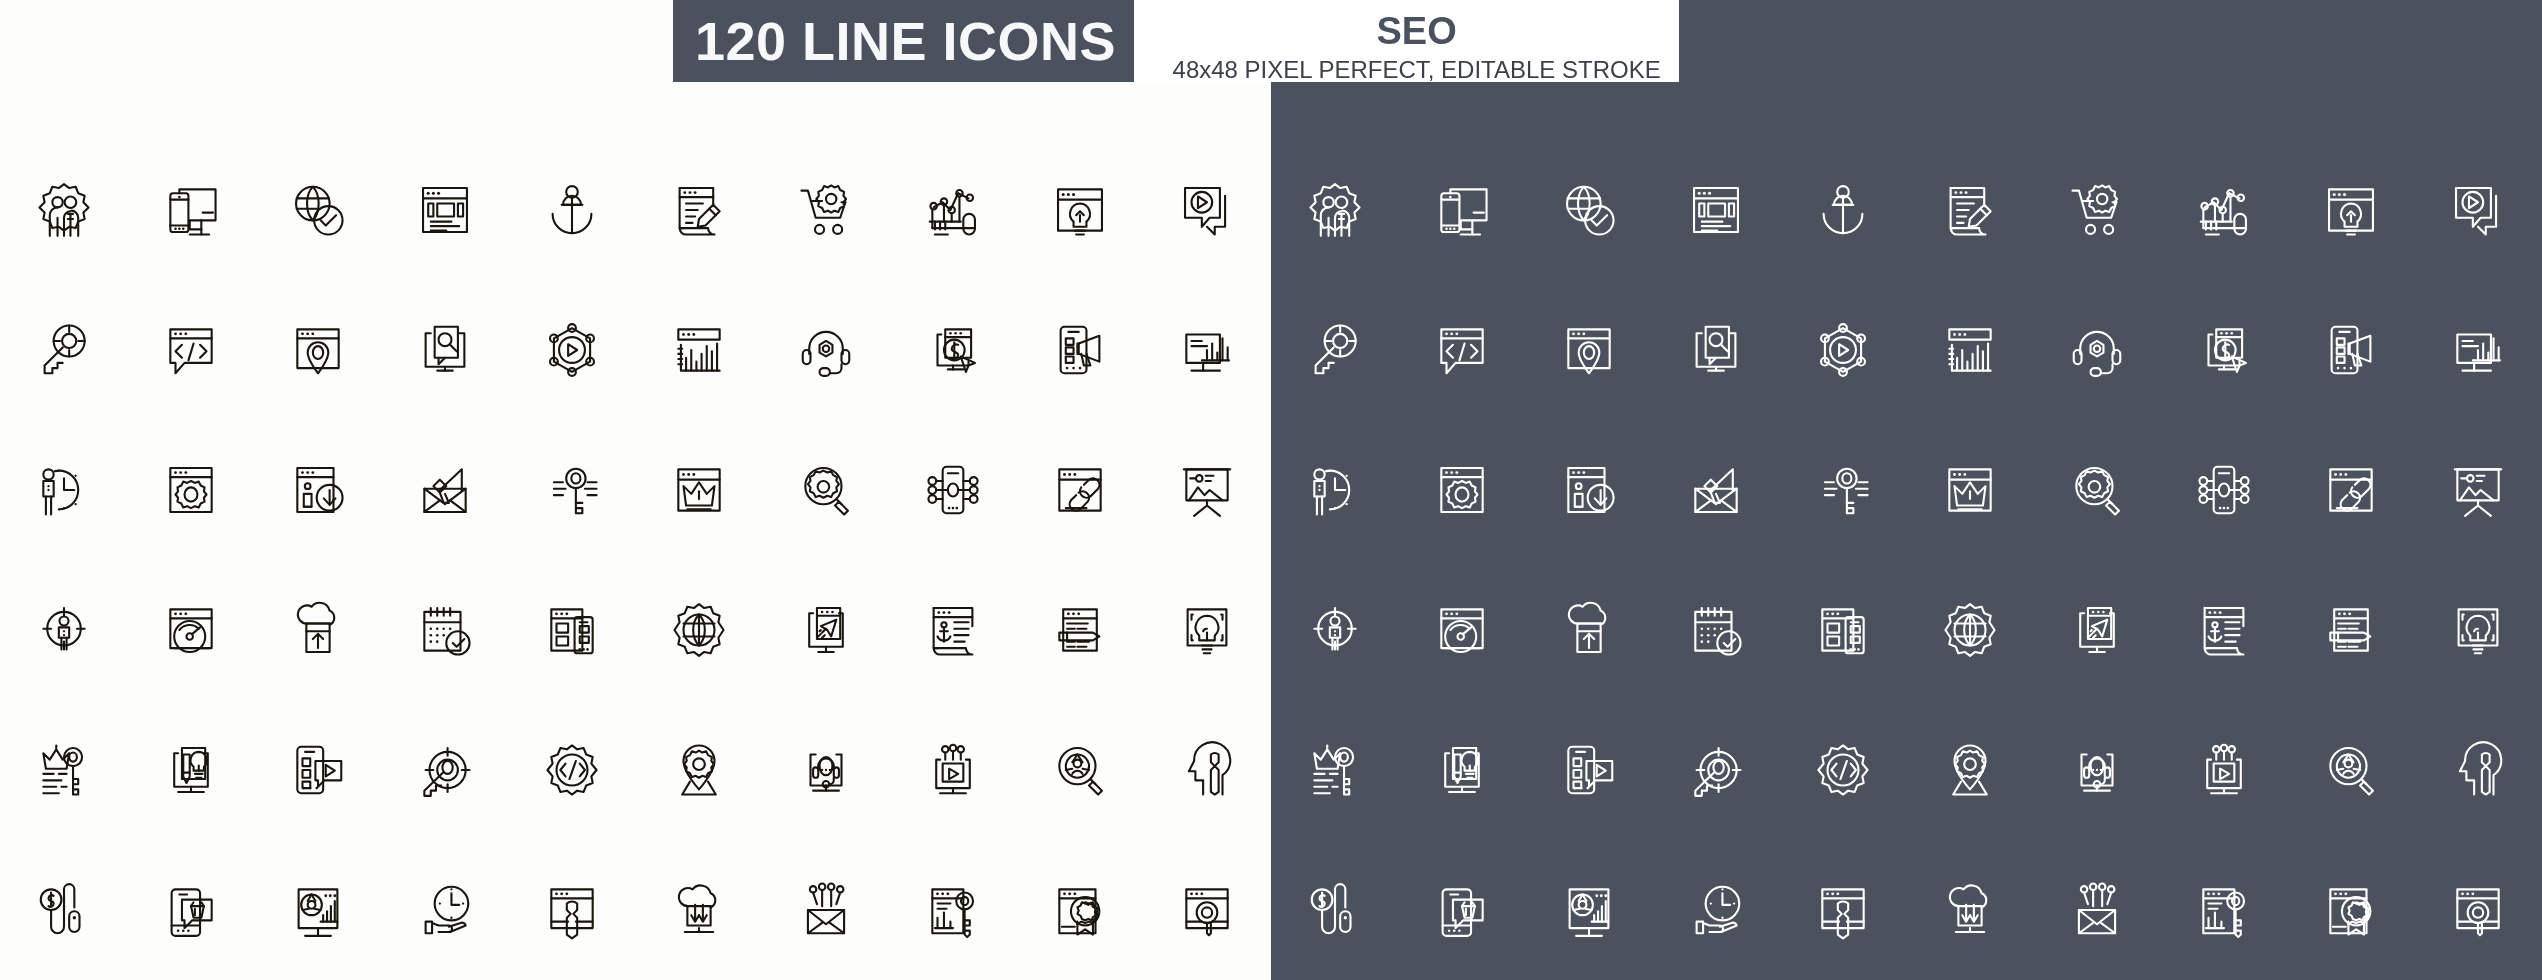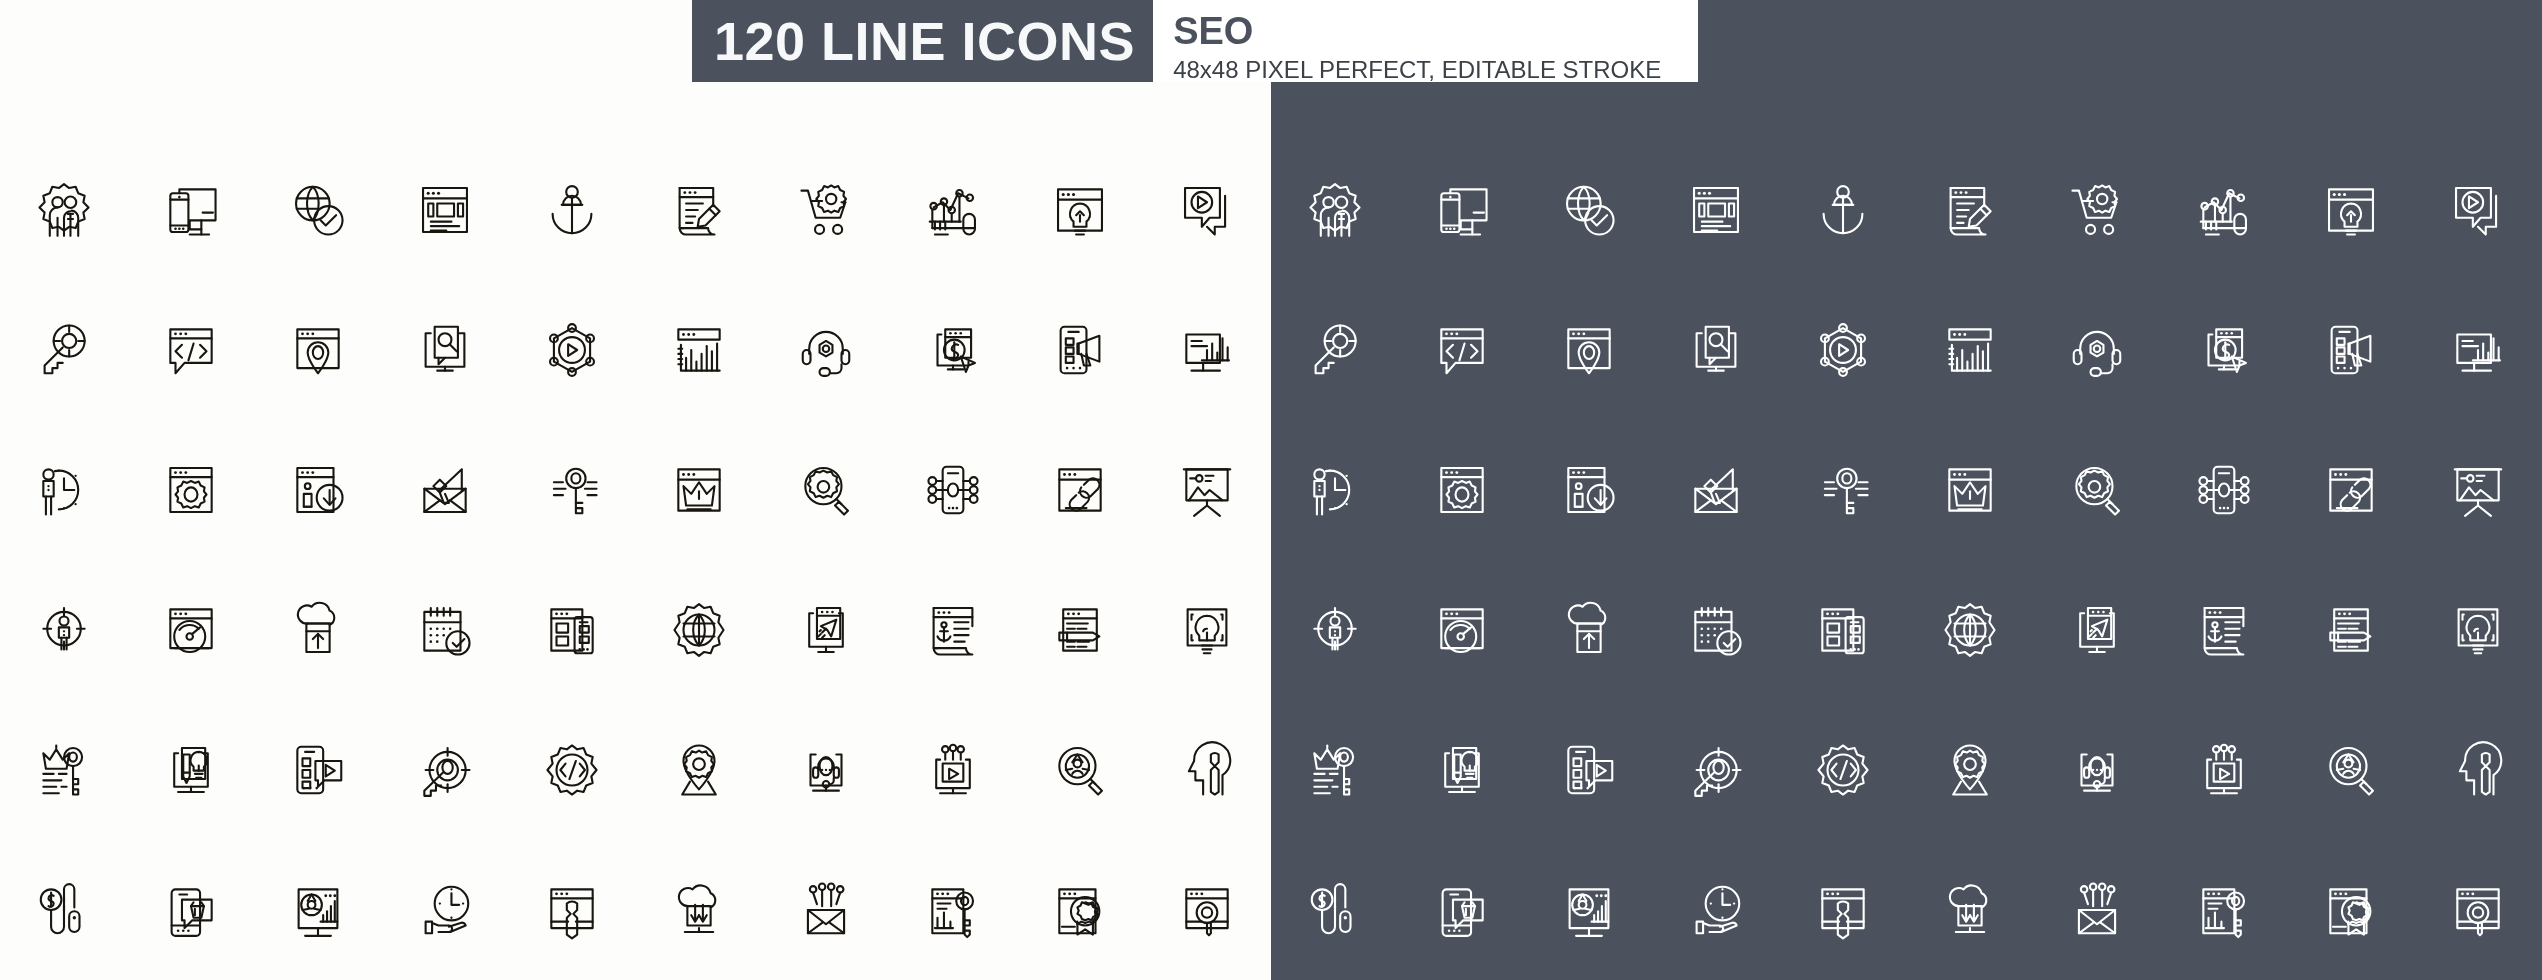--- a/index.html
+++ b/index.html
@@ -18,41 +18,41 @@
     background: #fdfdfc;
   }
   .panel-dark {
     position: absolute; left: 1271px; top: 0;
     width: 1271px; height: 980px;
     background: #4b525d;
   }
 
   
   .banner {
-    position: absolute; top: 0; left: 692px;
+    position: absolute; top: 0; left: 673px;
     height: 82px; display: flex; align-items: stretch; z-index: 5;
   }
   .banner-title-box {
     background: #4b525d;
     display: flex; align-items: center;
     padding: 0 18px 0 22px;
   }
   .banner-title {
     color: #f7f8f9;
     font-size: 54px;
     font-weight: bold;
     letter-spacing: 0.5px;
     line-height: 1;
     white-space: nowrap;
   }
   .banner-sub-box {
     background: #ffffff;
     width: 545px;
     padding: 12px 0 0 20px;
-    display: flex; flex-direction: column; justify-content: center;
+    display: flex; flex-direction: column; justify-content: center; align-items: center;
   }
   .banner-sub-title {
     color: #4b525d;
     font-size: 38px;
     font-weight: bold;
     line-height: 1.02;
     white-space: nowrap;
   }
   .banner-sub-desc {
     color: #3c4148;

